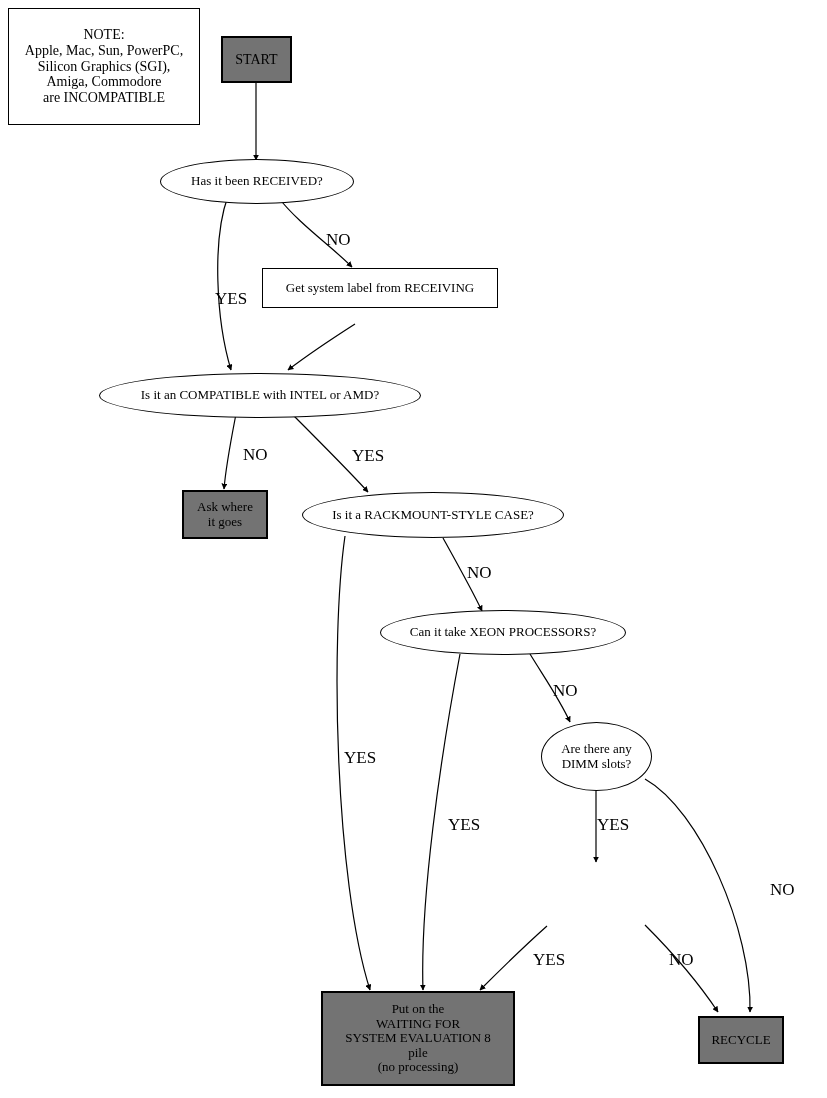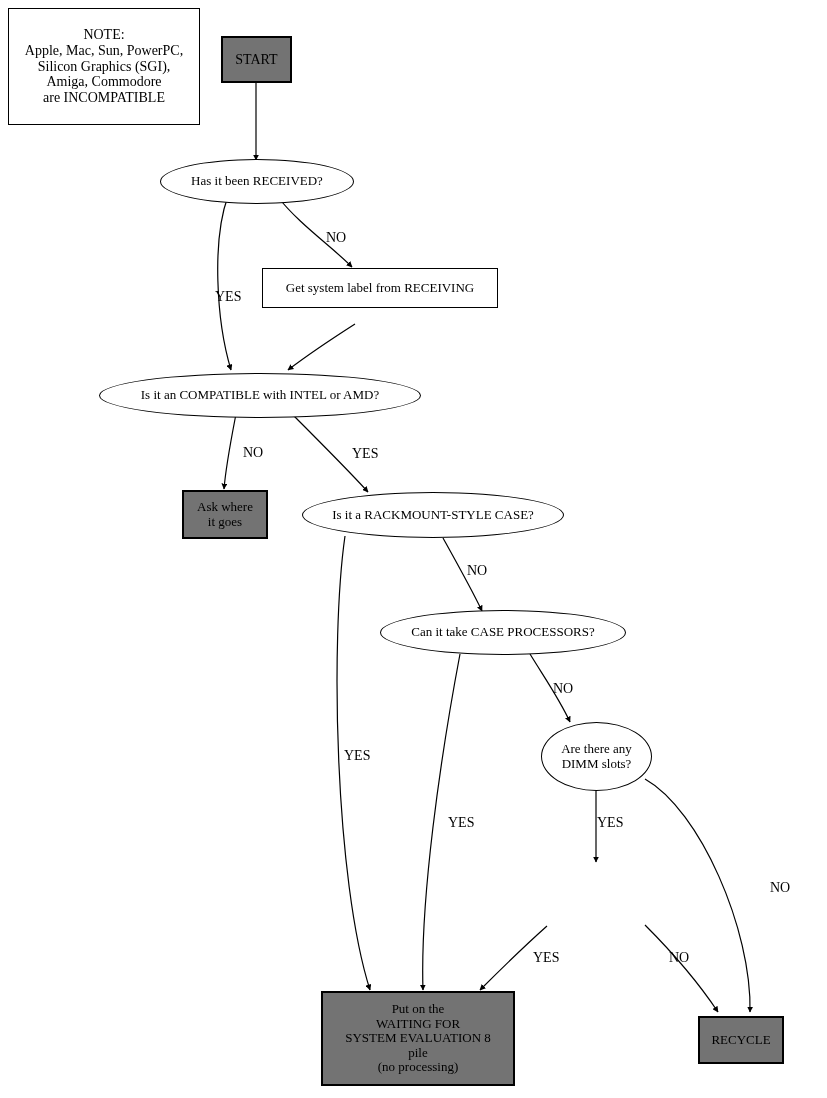--- a/index.html
+++ b/index.html
@@ -48,21 +48,21 @@
     border: 2px solid #000000;
   }
   .ellipse {
     background: #ffffff;
     border: 1px solid #000000;
     border-radius: 50%;
   }
   .edge-label {
     position: absolute;
     font-family: "Liberation Serif", serif;
-    font-size: 14px;
+    font-size: 17px;
     color: #000000;
     white-space: nowrap;
   }
   .fs14 { font-size: 14px; }
   .fs13 { font-size: 13px; }
 </style>
 </head>
 <body>
 
 <div id="canvas">
@@ -132,21 +132,21 @@
 
   <div class="node ellipse fs13" style="left:99px; top:373px; width:322px; height:45px;">
     <span class="txt">Is it an COMPATIBLE with INTEL or AMD?</span>
   </div>
 
   <div class="node ellipse fs13" style="left:302px; top:492px; width:262px; height:46px;">
     <span class="txt">Is it a RACKMOUNT-STYLE CASE?</span>
   </div>
 
   <div class="node ellipse fs13" style="left:380px; top:610px; width:246px; height:45px;">
-    <span class="txt">Can it take CASE PROCESSORS?</span>
+    <span class="txt">Can it take XEON PROCESSORS?</span>
   </div>
 
   <div class="node ellipse fs13" style="left:541px; top:722px; width:111px; height:69px;">
     <span class="txt">Are there any
 DIMM slots?</span>
   </div>
 
 
   <div class="node box-thick fs13" style="left:321px; top:991px; width:194px; height:95px;">
     <span class="txt">Put on the

